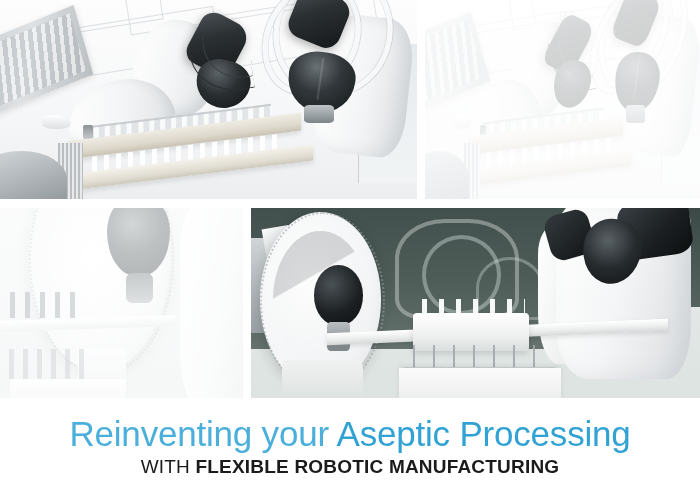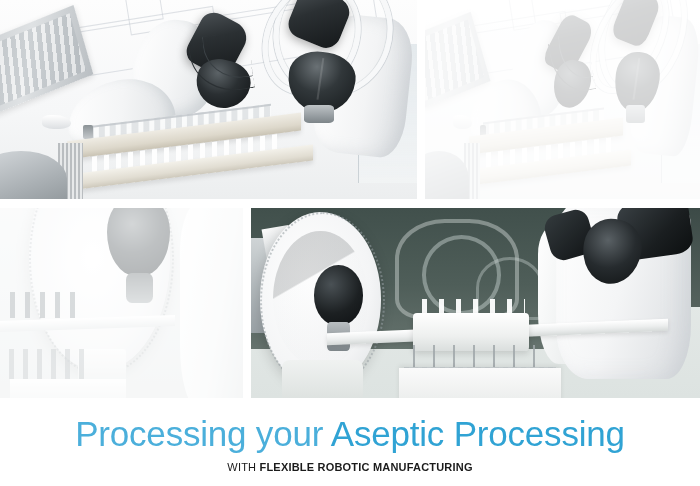--- a/index.html
+++ b/index.html
@@ -529,21 +529,21 @@
     color: #4BAFDB;
     font-weight: 400;
   }
   .headline .bold {
     color: #30A3D4;
     font-weight: 400;
   }
   .subline {
     margin: 0;
     padding-top: 5px;
-    font-size: 11px;
+    font-size: 19px;
     line-height: 16px;
     letter-spacing: 0.2px;
     color: #1b1b1b;
     white-space: nowrap;
   }
   .subline .with {
     font-weight: 400;
   }
   .subline .strong {
     font-weight: 700;
@@ -660,17 +660,17 @@
         <div class="needles"></div>
         <div class="trayVials"></div>
         <div class="trayB"></div>
       </div>
       <div class="wash"></div>
     </div>
 
   </div>
 
   <div class="caption">
-    <p class="headline"><span class="light">Processing your </span><span class="bold">Aseptic Processing</span></p>
+    <p class="headline"><span class="light">Reinventing your </span><span class="bold">Aseptic Processing</span></p>
     <p class="subline"><span class="with">WITH </span><span class="strong">FLEXIBLE ROBOTIC MANUFACTURING</span></p>
   </div>
 
 </div>
 
 </body></html>

